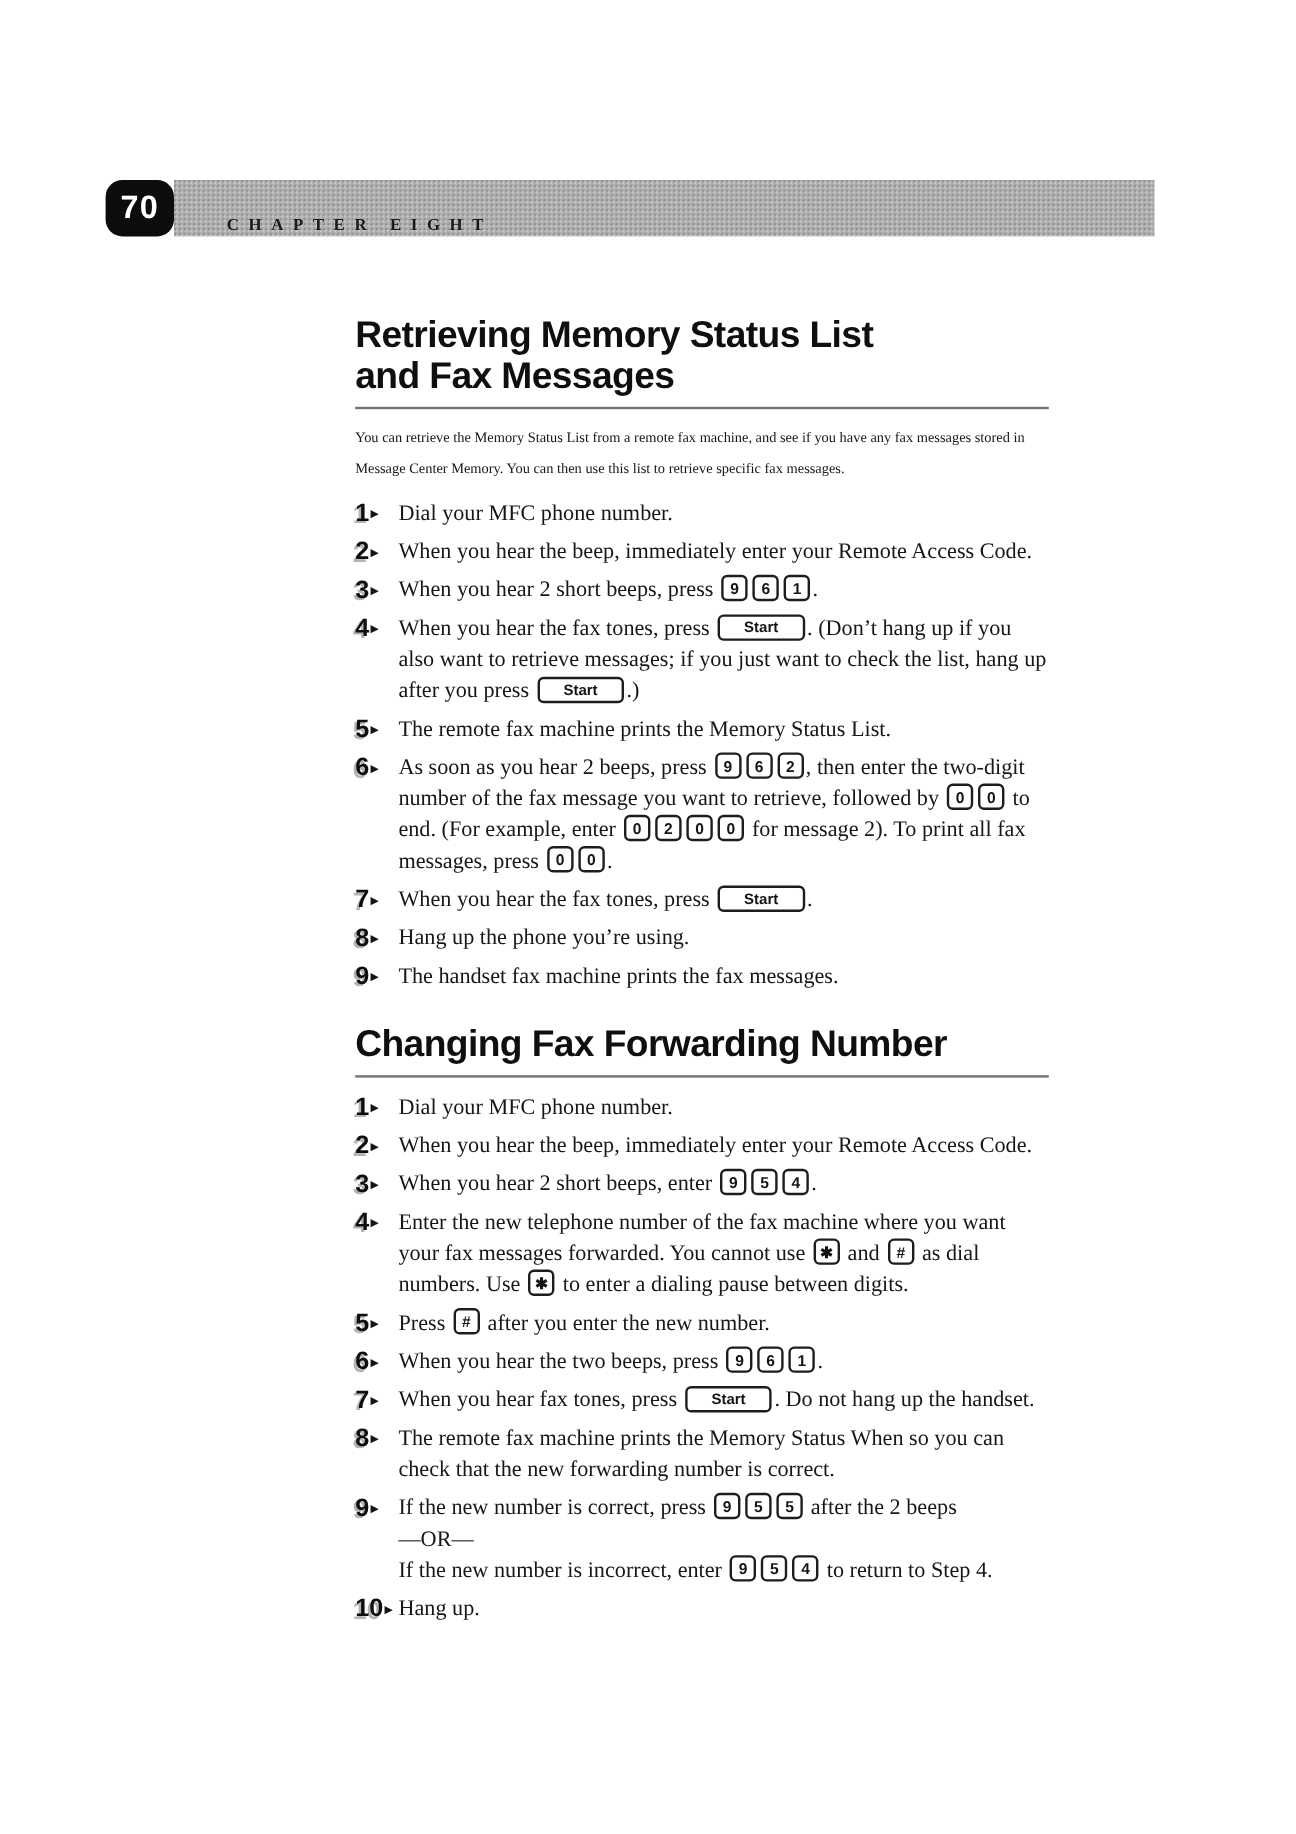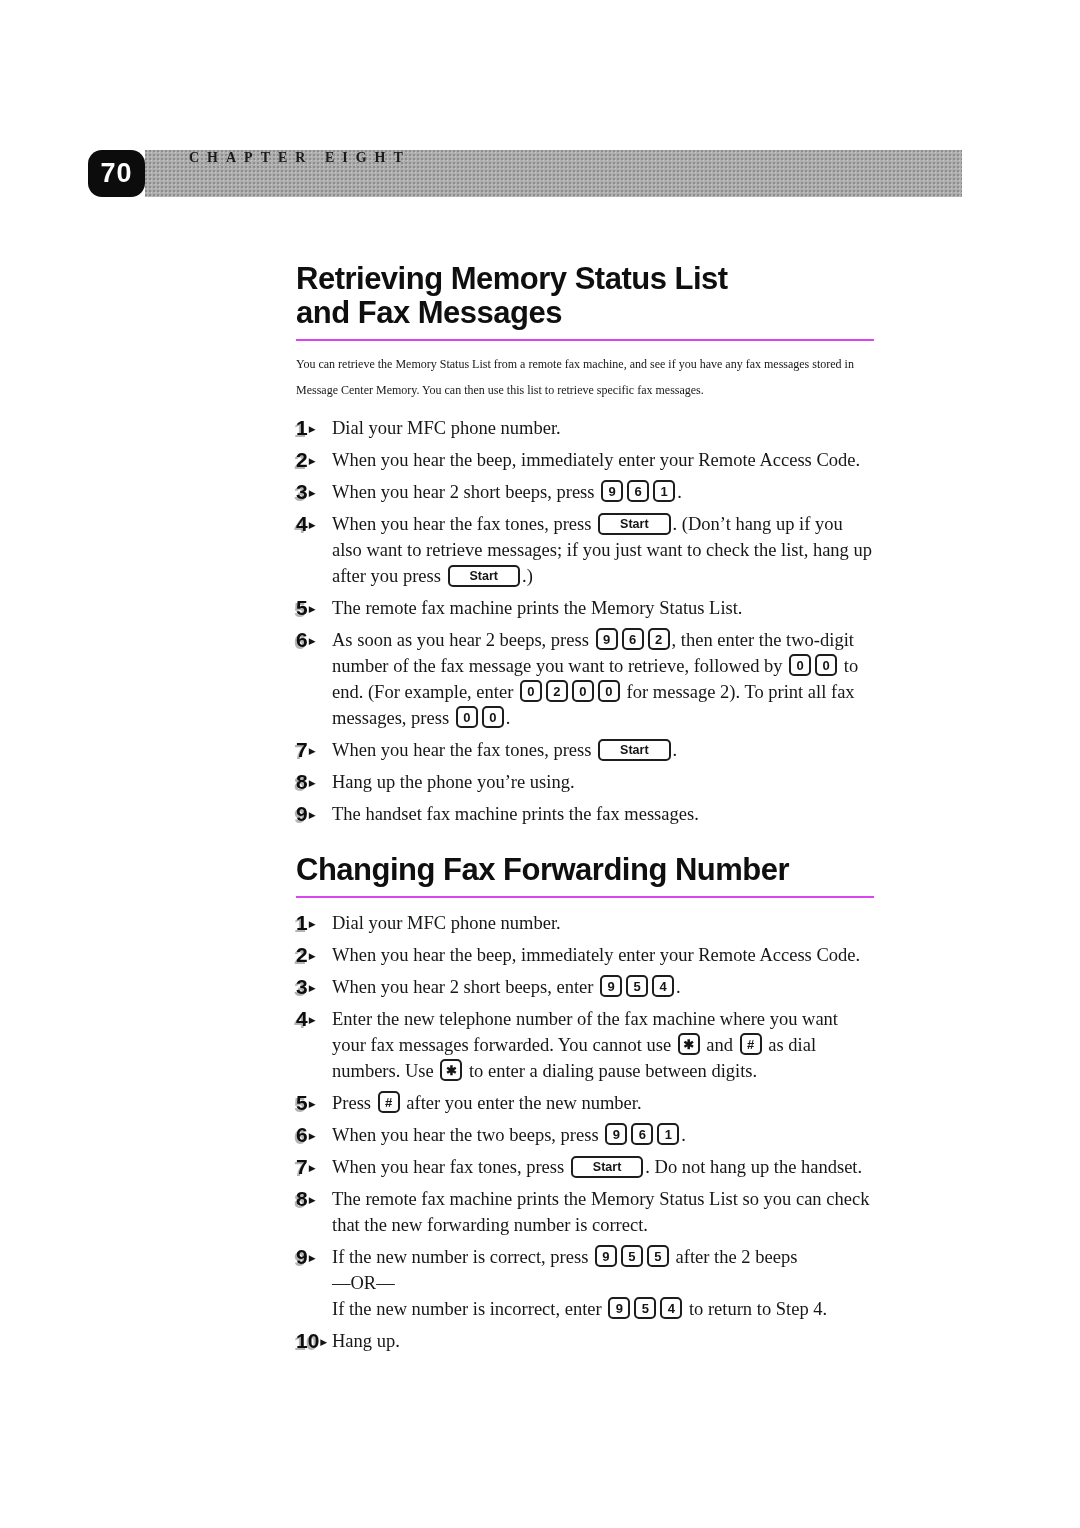--- a/index.html
+++ b/index.html
@@ -39,21 +39,21 @@
     border-radius: 14px;
   }
   .bar {
     flex: 1;
     background-color: #afafaf;
     background-image:
       radial-gradient(circle at 1px 1px, rgba(0,0,0,0.20) 0.8px, transparent 0.95px),
       radial-gradient(circle at 2.5px 2.5px, rgba(255,255,255,0.30) 0.8px, transparent 0.95px);
     background-size: 4px 4px;
     display: flex;
-    align-items: flex-start;
+    align-items: flex-end;
   }
   .chapter-label {
     font-family: "Liberation Serif", serif;
     font-size: 14px;
     font-weight: 700;
     letter-spacing: 8px;
     padding-left: 44px;
     color: #1a1a1a;
   }
 
@@ -68,21 +68,21 @@
   section + section { margin-top: 26px; }
 
   h2 {
     font-family: "Liberation Sans", sans-serif;
     font-weight: 700;
     font-size: 31px;
     line-height: 34px;
     letter-spacing: -0.5px;
     margin: 0;
     padding-bottom: 9px;
-    border-bottom: 2px solid #d946ef;
+    border-bottom: 2px solid #737373;
     color: #0f0f0f;
   }
 
   .intro {
     font-size: 12px;
     line-height: 26px;
     margin: 10px 0 12px;
   }
 
   ol.steps {
@@ -169,18 +169,18 @@
     <section>
       <h2>Changing Fax Forwarding Number</h2>
       <ol class="steps">
         <li class="step"><span class="marker"><span class="num">1</span><span class="arrow">▶</span></span><span class="step-body">Dial your MFC phone number.</span></li>
         <li class="step"><span class="marker"><span class="num">2</span><span class="arrow">▶</span></span><span class="step-body">When you hear the beep, immediately enter your Remote Access Code.</span></li>
         <li class="step"><span class="marker"><span class="num">3</span><span class="arrow">▶</span></span><span class="step-body">When you hear 2 short beeps, enter <span class="key">9</span><span class="key">5</span><span class="key">4</span>.</span></li>
         <li class="step"><span class="marker"><span class="num">4</span><span class="arrow">▶</span></span><span class="step-body">Enter the new telephone number of the fax machine where you want your fax messages forwarded. You cannot use <span class="key">✱</span> and <span class="key">#</span> as dial numbers. Use <span class="key">✱</span> to enter a dialing pause between digits.</span></li>
         <li class="step"><span class="marker"><span class="num">5</span><span class="arrow">▶</span></span><span class="step-body">Press <span class="key">#</span> after you enter the new number.</span></li>
         <li class="step"><span class="marker"><span class="num">6</span><span class="arrow">▶</span></span><span class="step-body">When you hear the two beeps, press <span class="key">9</span><span class="key">6</span><span class="key">1</span>.</span></li>
         <li class="step"><span class="marker"><span class="num">7</span><span class="arrow">▶</span></span><span class="step-body">When you hear fax tones, press <span class="key wide">Start</span>. Do not hang up the handset.</span></li>
-        <li class="step"><span class="marker"><span class="num">8</span><span class="arrow">▶</span></span><span class="step-body">The remote fax machine prints the Memory Status List so you can check that the new forwarding number is correct.</span></li>
+        <li class="step"><span class="marker"><span class="num">8</span><span class="arrow">▶</span></span><span class="step-body">The remote fax machine prints the Memory Status When so you can check that the new forwarding number is correct.</span></li>
         <li class="step"><span class="marker"><span class="num">9</span><span class="arrow">▶</span></span><span class="step-body">If the new number is correct, press <span class="key">9</span><span class="key">5</span><span class="key">5</span> after the 2 beeps<br><strong class="or">—OR—</strong><br>If the new number is incorrect, enter <span class="key">9</span><span class="key">5</span><span class="key">4</span> to return to Step 4.</span></li>
         <li class="step"><span class="marker"><span class="num">10</span><span class="arrow">▶</span></span><span class="step-body">Hang up.</span></li>
       </ol>
     </section>
   </main>
 
 </body></html>

